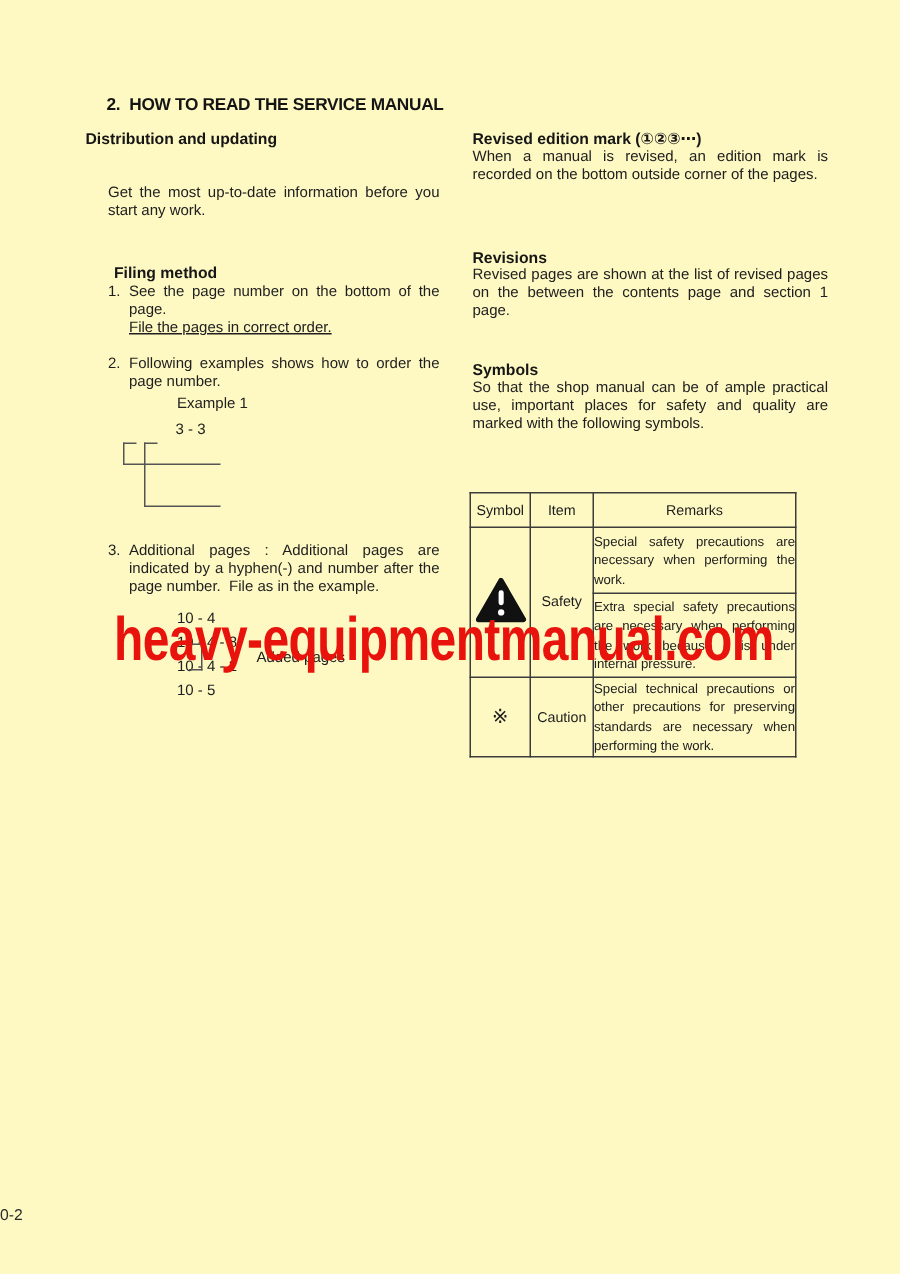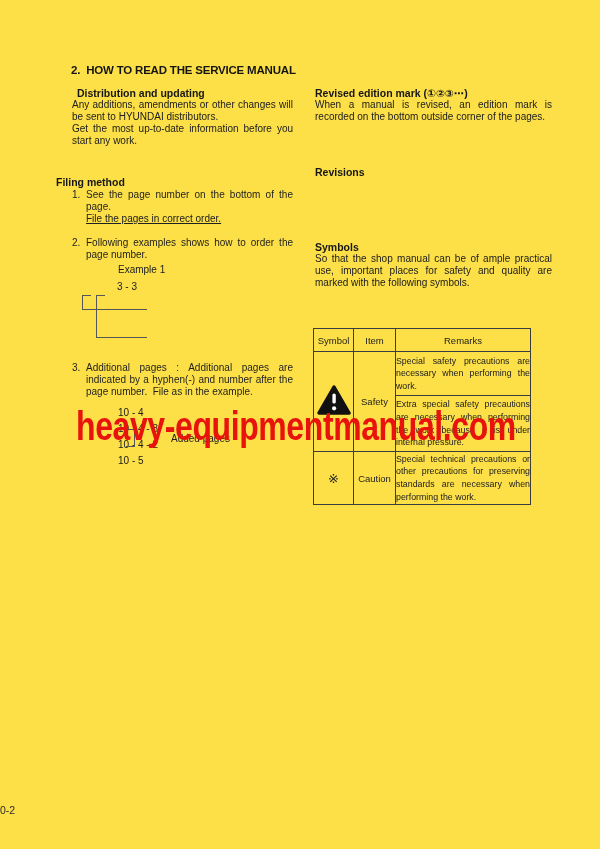--- a/index.html
+++ b/index.html
@@ -1,17 +1,17 @@
 <!DOCTYPE html>
 <html><head>
 <meta charset="utf-8">
 <style>
   html,body{margin:0;padding:0;background:#ffffff;}
   .page{
-    position:relative;width:600px;height:849px;background:#fde047;overflow:hidden;
+    position:relative;width:600px;height:849px;background:#fef9c3;overflow:hidden;
     font-family:"Liberation Sans","DejaVu Sans",sans-serif;color:#1e1e1e;
   }
   .abs{position:absolute;}
   .h1{font-size:11.5px;font-weight:bold;letter-spacing:-0.2px;white-space:nowrap;color:#141414;}
   .sub{font-size:10.5px;font-weight:bold;color:#161616;white-space:nowrap;}
   .body{font-size:10px;line-height:11.8px;text-align:justify;color:#202020;}
   .leftcol{width:221px;}
   .rightcol{width:237px;}
   .li{position:absolute;left:72px;width:221px;}
   .li .num{position:absolute;left:0;top:0;font-size:10px;line-height:11.8px;}
@@ -40,25 +40,24 @@
   .footer{position:absolute;left:0;top:804px;width:600px;font-size:10.5px;color:#2a2a2a;}
   .bracket{position:absolute;border:1px solid #555;}
 </style>
 </head>
 <body>
 
 <div class="page">
 
   <div class="abs h1" style="left:71px;top:64px;">2.&nbsp; HOW TO READ THE SERVICE MANUAL</div>
 
-  <div class="abs sub" style="left:77px;top:87px;text-align:center;">Distribution and updating</div>
-  <div class="abs body leftcol" style="left:72px;top:99px;">Any additions, amendments or other changes will be sent to HYUNDAI distributors.</div>
+  <div class="abs sub" style="left:57px;top:87px;text-align:center;">Distribution and updating</div>
   <div class="abs body leftcol" style="left:72px;top:123px;">Get the most up-to-date information before you start any work.</div>
 
-  <div class="abs sub" style="left:56px;top:176px;">Filing method</div>
+  <div class="abs sub" style="left:76px;top:176px;">Filing method</div>
 
   <div class="li" style="top:189px;">
     <span class="num">1.</span>
     <div class="txt">See the page number on the bottom of the page.</div>
   </div>
   <div class="abs body" style="left:86px;top:213px;width:207px;text-decoration:underline;">File the pages in correct order.</div>
 
   <div class="li" style="top:237px;">
     <span class="num">2.</span>
     <div class="txt">Following examples shows how to order the page number.</div>
@@ -85,20 +84,21 @@
   <div class="abs mono-line" style="left:86px;top:439px;">10 - 4 - 2</div>
   <div class="abs mono-line" style="left:86px;top:455px;">10 - 5</div>
 
   <div class="bracket" style="left:126px;top:429px;width:8px;height:16px;border-left:none;"></div>
   <div class="abs mono-line" style="left:139px;top:433px;">Added pages</div>
 
   <div class="abs sub" style="left:315px;top:87px;">Revised edition mark (①②③⋯)</div>
   <div class="abs body rightcol" style="left:315px;top:99px;">When a manual is revised, an edition mark is recorded on the bottom outside corner of the pages.</div>
 
   <div class="abs sub" style="left:315px;top:166px;">Revisions</div>
+  <div class="abs body rightcol" style="left:315px;top:178px;">Revised pages are shown at the list of revised pages on the between the contents page and section 1 page.</div>
 
   <div class="abs sub" style="left:315px;top:241px;">Symbols</div>
   <div class="abs body rightcol" style="left:315px;top:253px;">So that the shop manual can be of ample practical use, important places for safety and quality are marked with the following symbols.</div>
 
   <table class="sym-table">
     <colgroup>
         <col style="width:40px;">
         <col style="width:42px;">
         <col style="width:135px;">
       </colgroup>

